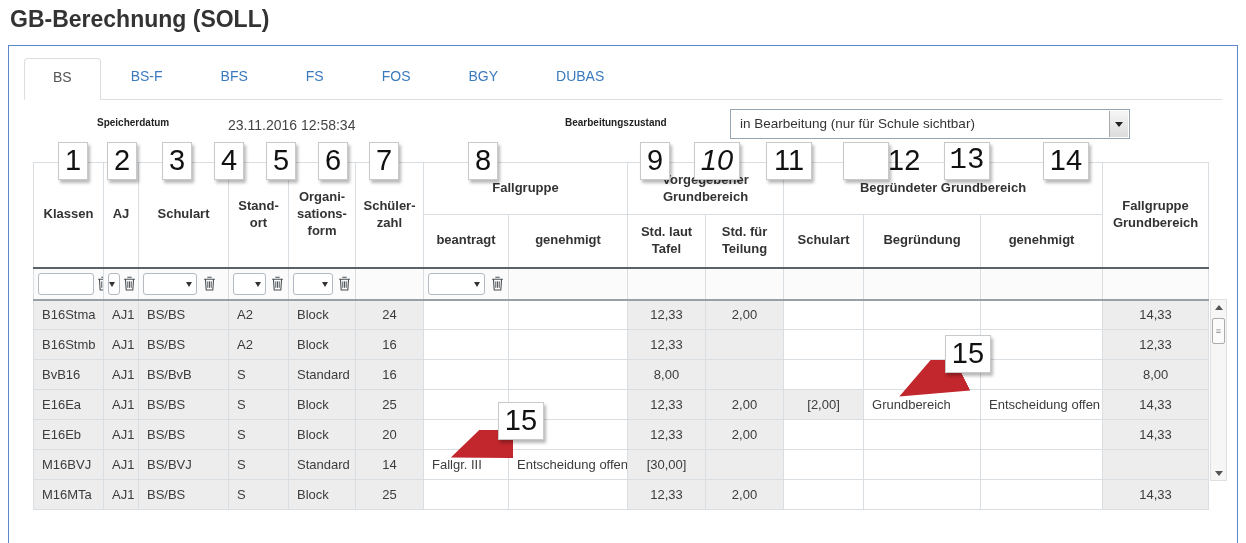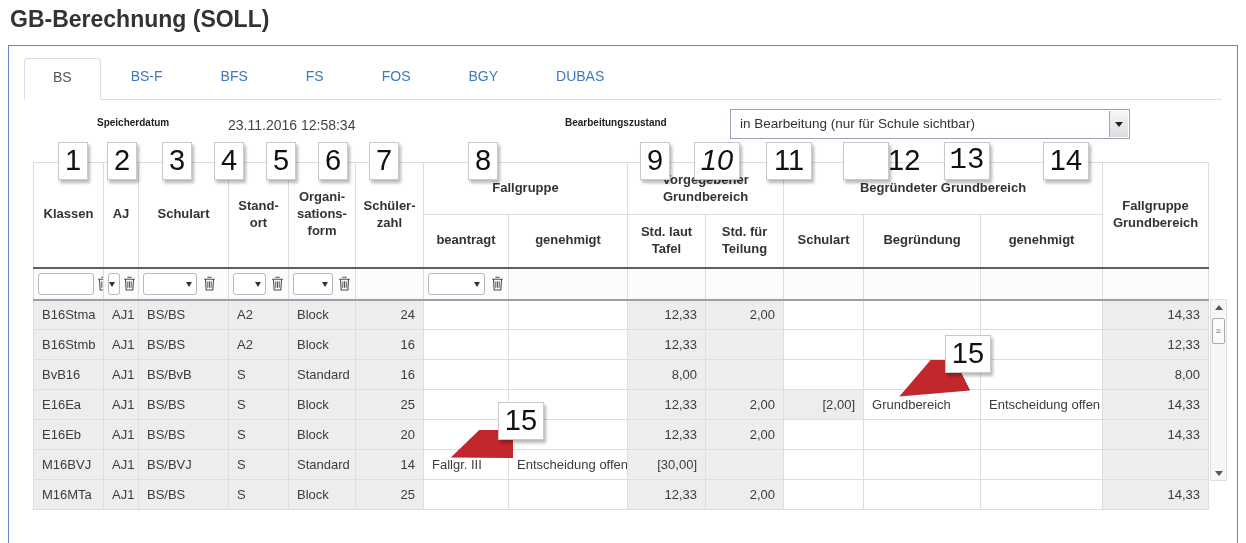--- a/index.html
+++ b/index.html
@@ -45,21 +45,21 @@
   .f-input { height:22px; border:1px solid #b3bac1; border-radius:3px; background:#fff;
     font-size:12px; padding:0 4px; }
   .fsel { position:relative; height:22px; border:1px solid #b3bac1; border-radius:3px;
     background:#fff; cursor:pointer; }
   .fsel .caret-down { position:absolute; right:4px; top:8px; border-top-color:#333;
     border-left-width:3.5px; border-right-width:3.5px; }
   .trash-btn { width:18px; height:20px; background:none; border:none; cursor:pointer;
     display:flex; align-items:center; justify-content:center; }
   .grid tbody td { height:30px; padding:4px 8px; background:#fff; }
   .grid tbody td.gray { background:#ededed; }
-  .grid tbody td.num { text-align:right; }
+  .grid tbody td.num { text-align:center; }
   
   .co { position:absolute; height:38px; background:#fff; border:1px solid #c9c9c9;
     box-shadow:2px 3px 3px rgba(0,0,0,0.28); text-align:center; font-size:29px;
     color:#111; line-height:35px; z-index:20; }
   .co.w1 { width:30px; } .co.w2 { width:46px; }
   .arrow-svg { position:absolute; z-index:19; }
   
   .vscroll { position:absolute; left:1177px; top:137px; width:17px; height:182px;
     background:#f6f6f6; border:1px solid #e0e0e0; z-index:5; }
   .sb-arrow { position:absolute; left:0; width:15px; height:14px; display:flex;

